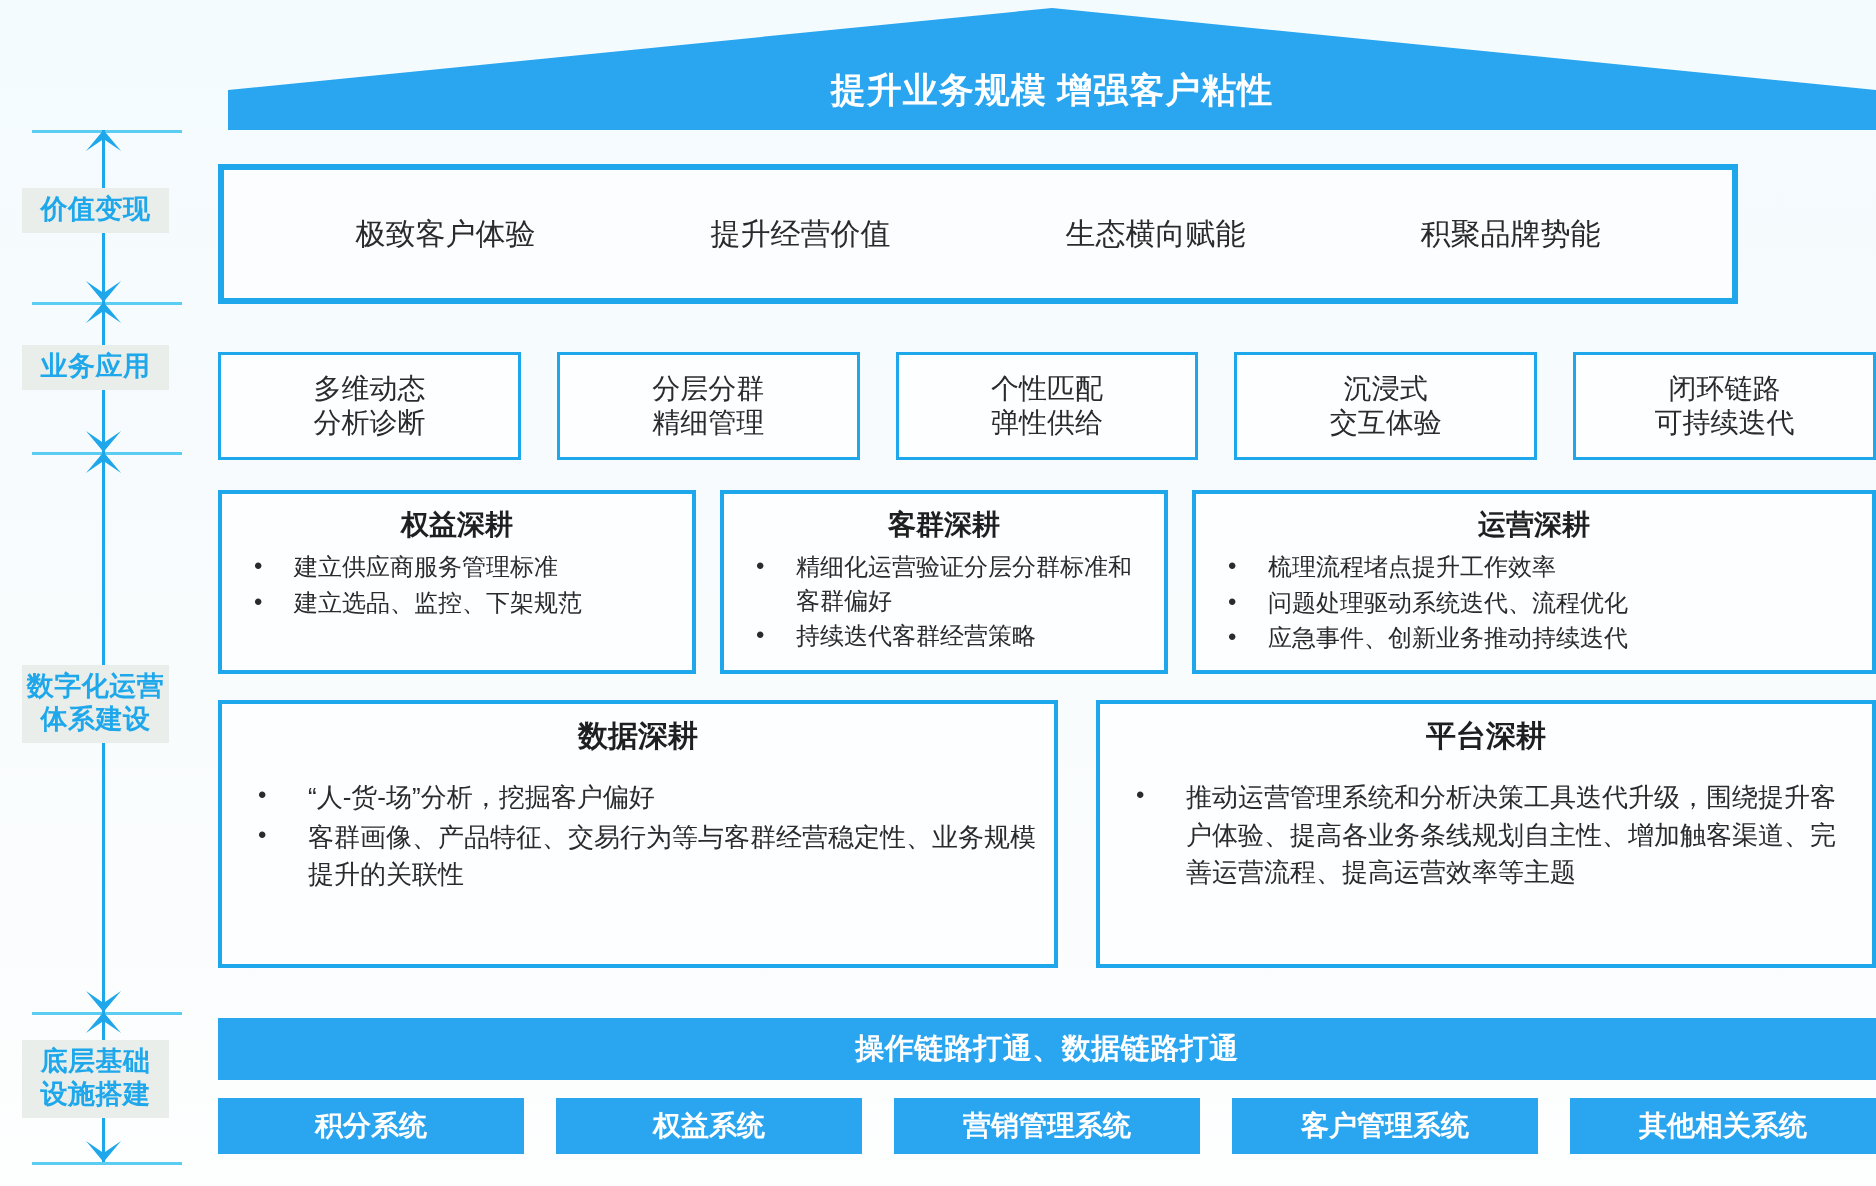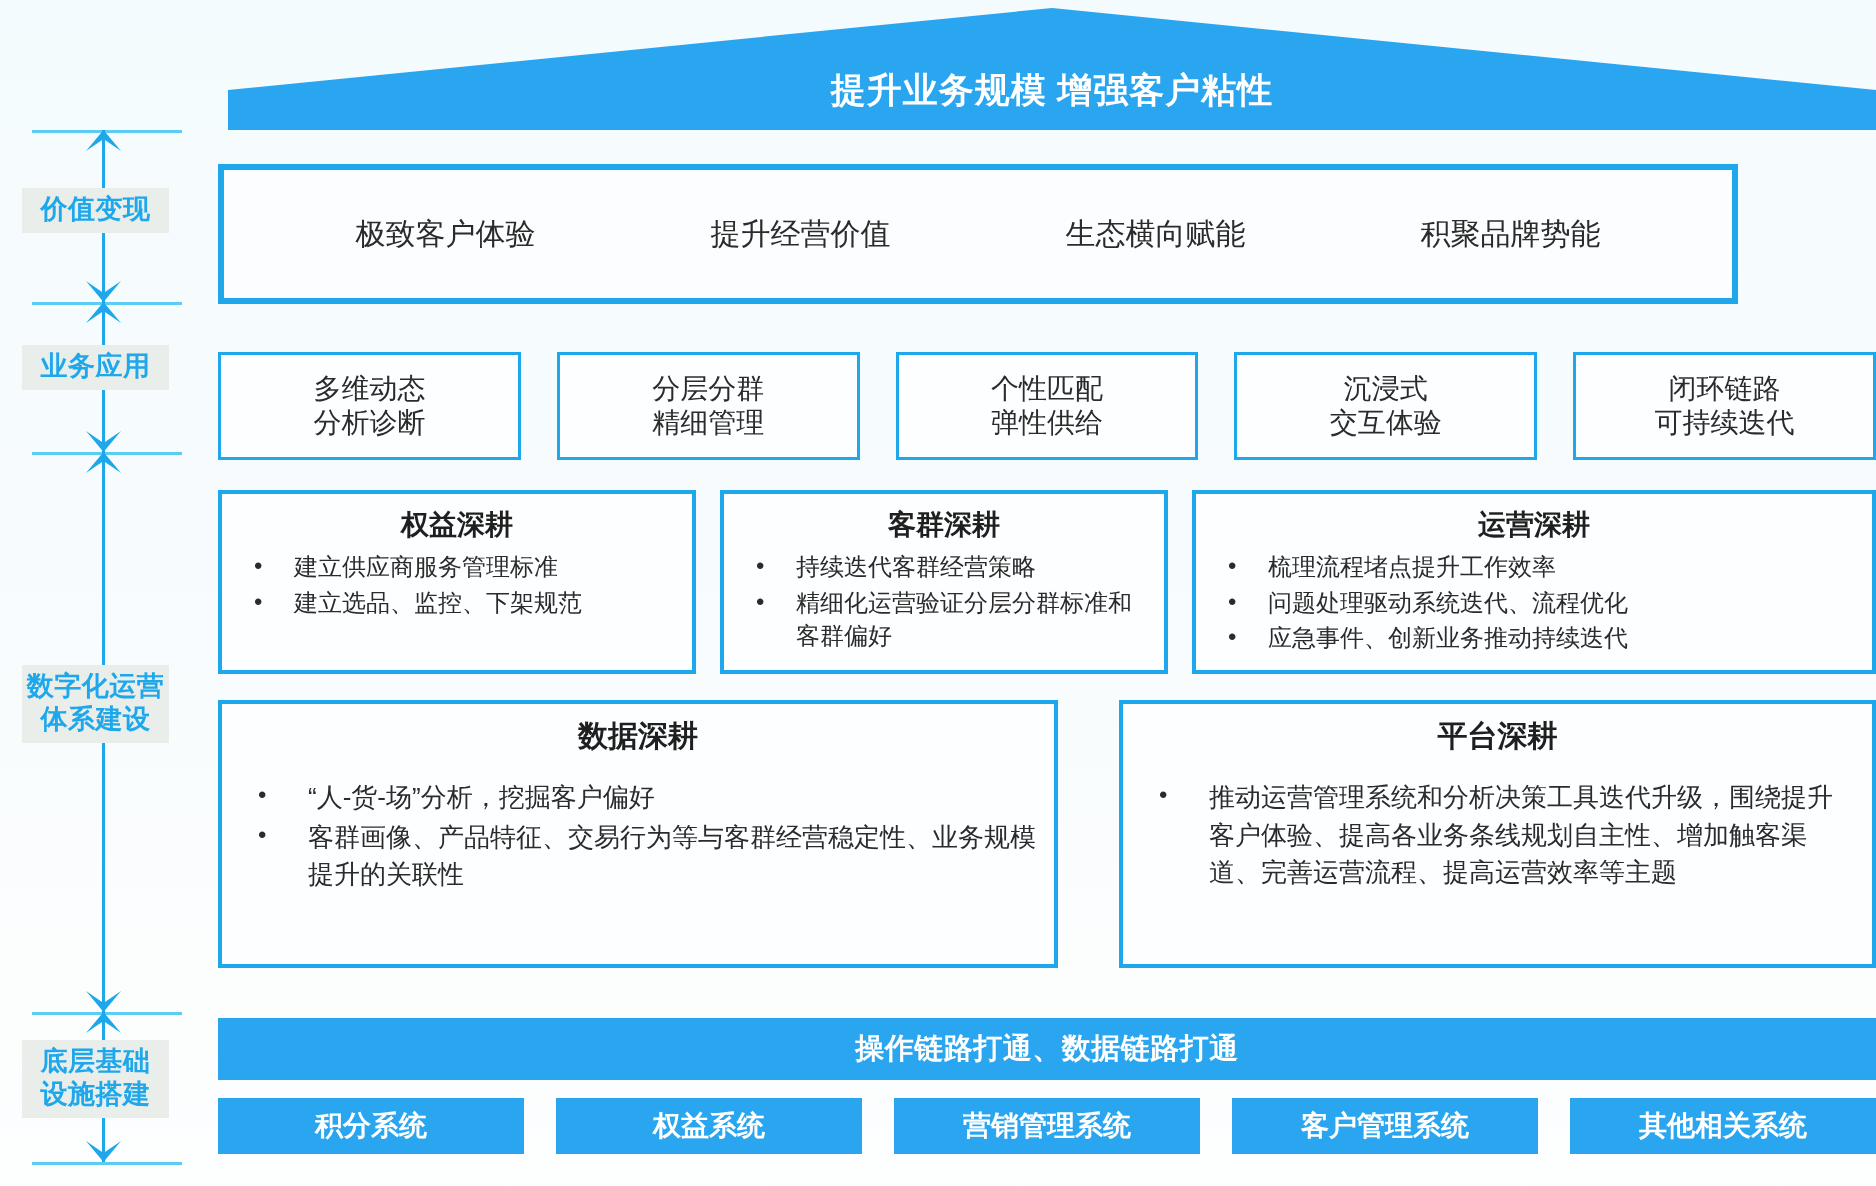--- a/index.html
+++ b/index.html
@@ -133,21 +133,21 @@
     content: "\2022";
     position: absolute; left: 18px; top: -1px;
     color: #2b2b2b; font-size: 24px;
   }
   .deep-row-2 .bullets li::before { left: 22px; }
 
   .w-rights   { width: 478px; }
   .w-customer { width: 448px; }
   .w-ops      { flex: 1; }
   .w-data     { width: 840px; }
-  .w-platform { flex: 1; margin-left: 23px; }
+  .w-platform { flex: 1; }
 
   
   .infra-bar {
     position: absolute; left: 0; top: 1018px;
     width: 1658px; height: 62px;
     background: #2aa5ef;
     display: flex; align-items: center; justify-content: center;
   }
   .infra-bar span {
     color: #ffffff; font-size: 29px; font-weight: 700; letter-spacing: 0.5px;
@@ -291,22 +291,22 @@
         <div class="deep-title">权益深耕</div>
         <ul class="bullets">
           <li>建立供应商服务管理标准</li>
           <li>建立选品、监控、下架规范</li>
         </ul>
       </div>
 
       <div class="deep-box w-customer">
         <div class="deep-title">客群深耕</div>
         <ul class="bullets">
+          <li>精细化运营验证分层分群标准和客群偏好</li>
           <li>持续迭代客群经营策略</li>
-          <li>精细化运营验证分层分群标准和客群偏好</li>
         </ul>
       </div>
 
       <div class="deep-box w-ops">
         <div class="deep-title">运营深耕</div>
         <ul class="bullets">
           <li>梳理流程堵点提升工作效率</li>
           <li>问题处理驱动系统迭代、流程优化</li>
           <li>应急事件、创新业务推动持续迭代</li>
         </ul>

